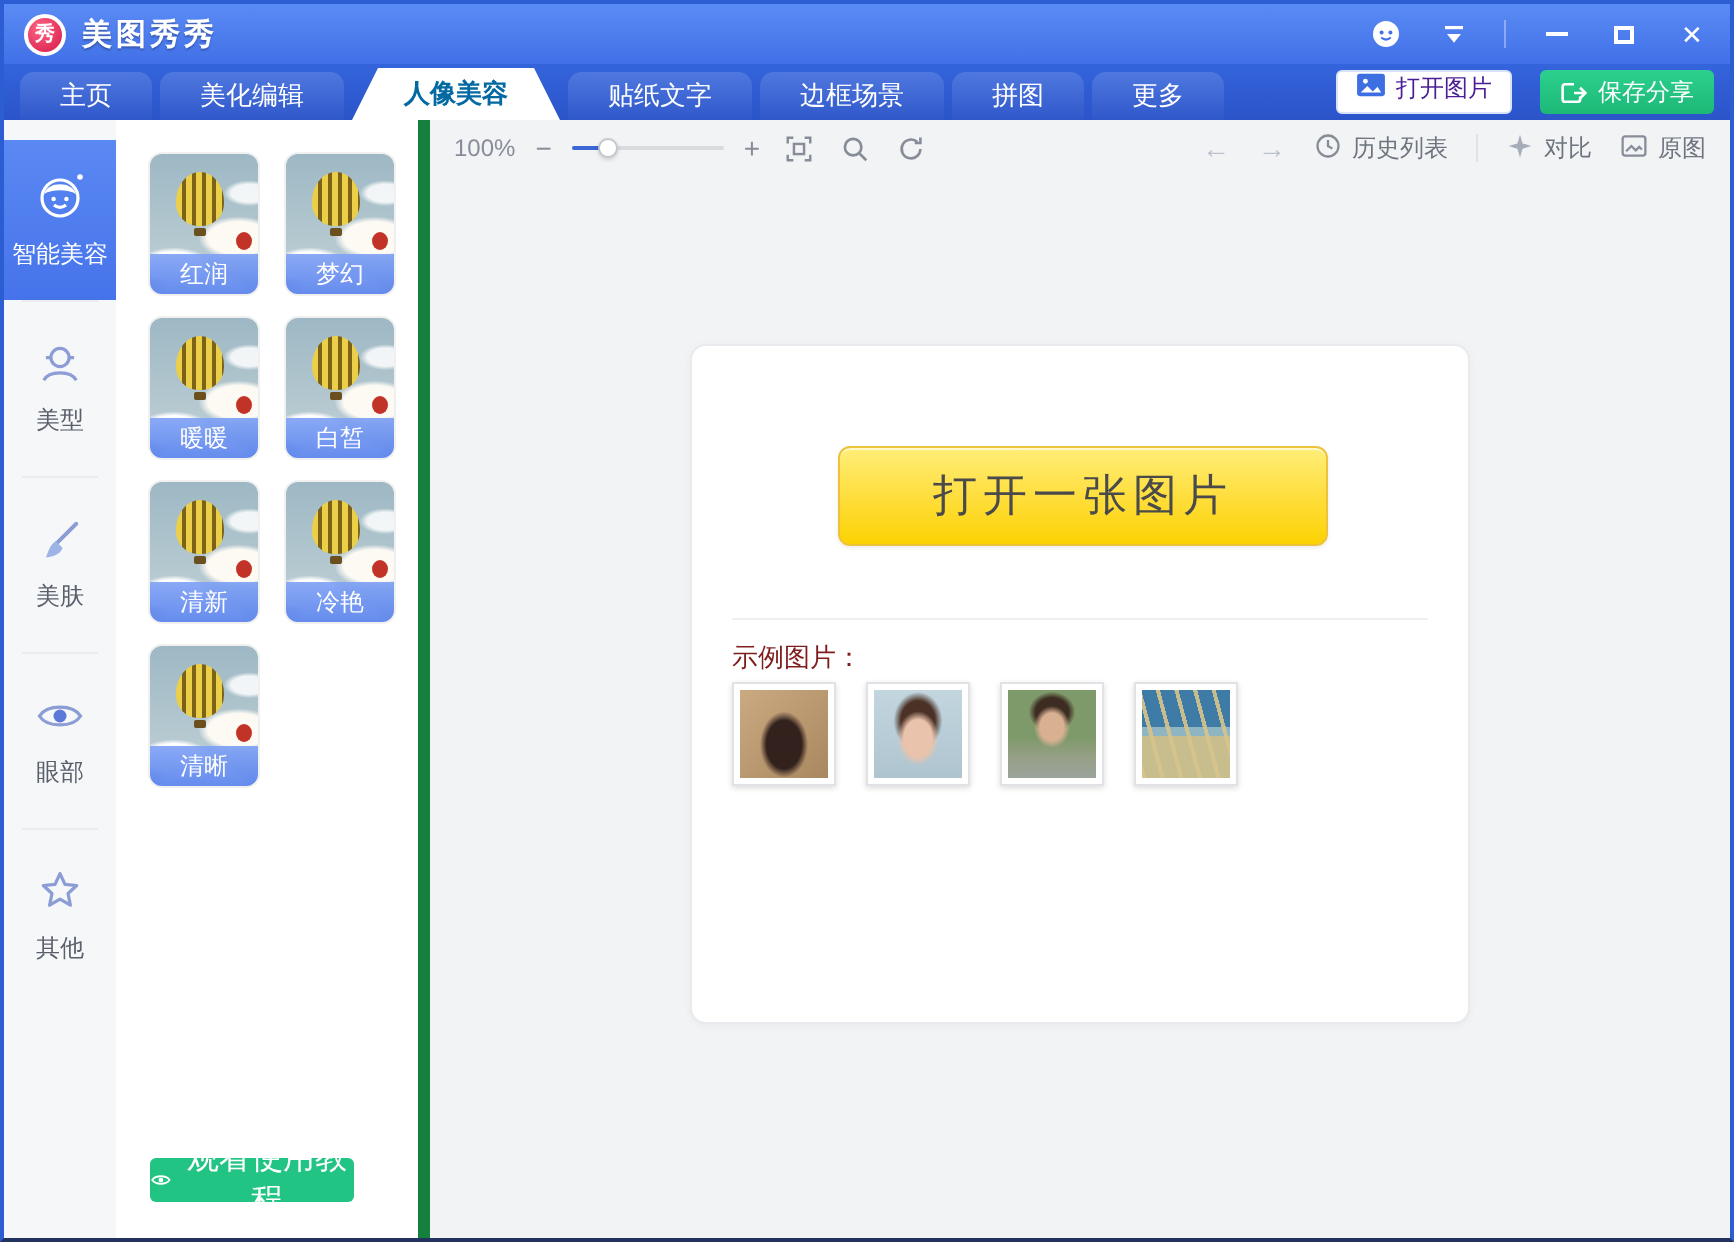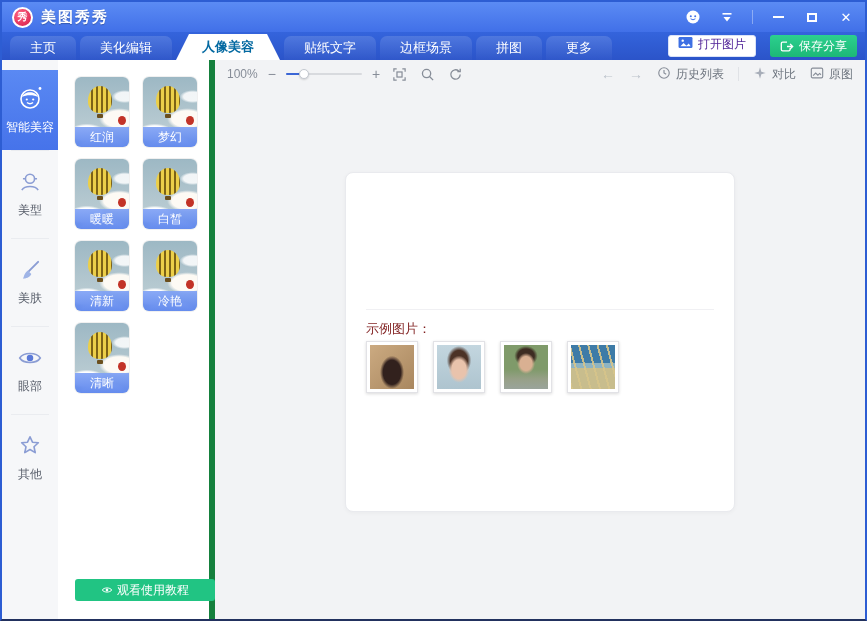--- a/index.html
+++ b/index.html
@@ -67,22 +67,22 @@
   .balloon { position:absolute; left:13px; top:9px; width:24px; height:27px;
              border-radius:50% 50% 46% 46% / 55% 55% 42% 42%;
              background:repeating-linear-gradient(90deg,#eccf49 0 3px,#7c6216 3px 5px); }
   .balloon::after { content:""; position:absolute; left:9px; bottom:-5px; width:6px; height:4px;
              background:#6b4f1d; border-radius:1px; }
   .red-balloon { position:absolute; right:3px; top:55%; width:8px; height:9px; border-radius:50%;
              background:#c23327; }
   .thumb-label { position:absolute; left:0; right:0; bottom:0; height:20px;
              background:linear-gradient(180deg,rgba(128,162,245,.92),rgba(88,130,236,.92));
              color:#fff; font-size:12px; display:flex; align-items:center; justify-content:center; }
-  .btn-tutorial { position:absolute; left:17px; bottom:18px; width:140px; height:22px;
-             background:#21c483; color:#fff; border:none; border-radius:3px; font-size:12px;
+  .btn-tutorial { position:absolute; left:17px; bottom:18px; width:102px; height:22px;
+             background:#21c483; color:#fff; border:none; border-radius:3px; font-size:16px;
              display:flex; align-items:center; justify-content:center; gap:4px; cursor:pointer;
              font-family:"Liberation Sans",sans-serif; }
 
   
   .canvas { flex:1; display:flex; flex-direction:column; min-width:0; background:#f2f3f5; }
   .toolbar { height:28px; flex:0 0 auto; display:flex; align-items:center; padding:0 12px;
              color:#878d98; font-size:12px; gap:10px; }
   .tool-btn { cursor:pointer; display:flex; gap:5px; color:#6e757f; }
   .tool-glyph { font-size:14px; color:#878d98; cursor:pointer; }
   .slider { width:76px; height:12px; position:relative; cursor:pointer; }
@@ -344,20 +344,21 @@
                 <rect x="1.5" y="2.5" width="13" height="11" rx="1.5"></rect>
                 <path d="M3.5 11 l3-3 2.5 2.5 2-2 1.5 1.5"></path>
               </svg>
             <span>原图</span>
           </span>
         </div>
       </div>
 
       <div class="canvas-main">
         <div class="card">
+          <button class="open-btn">打开一张图片</button>
           <div class="sample-sep"></div>
           <div class="samples-label">示例图片：</div>
           <div class="samples">
             <div class="sample">
                 <div class="sample-img s1"></div>
               </div>
             <div class="sample">
                 <div class="sample-img s2"></div>
               </div>
             <div class="sample">

